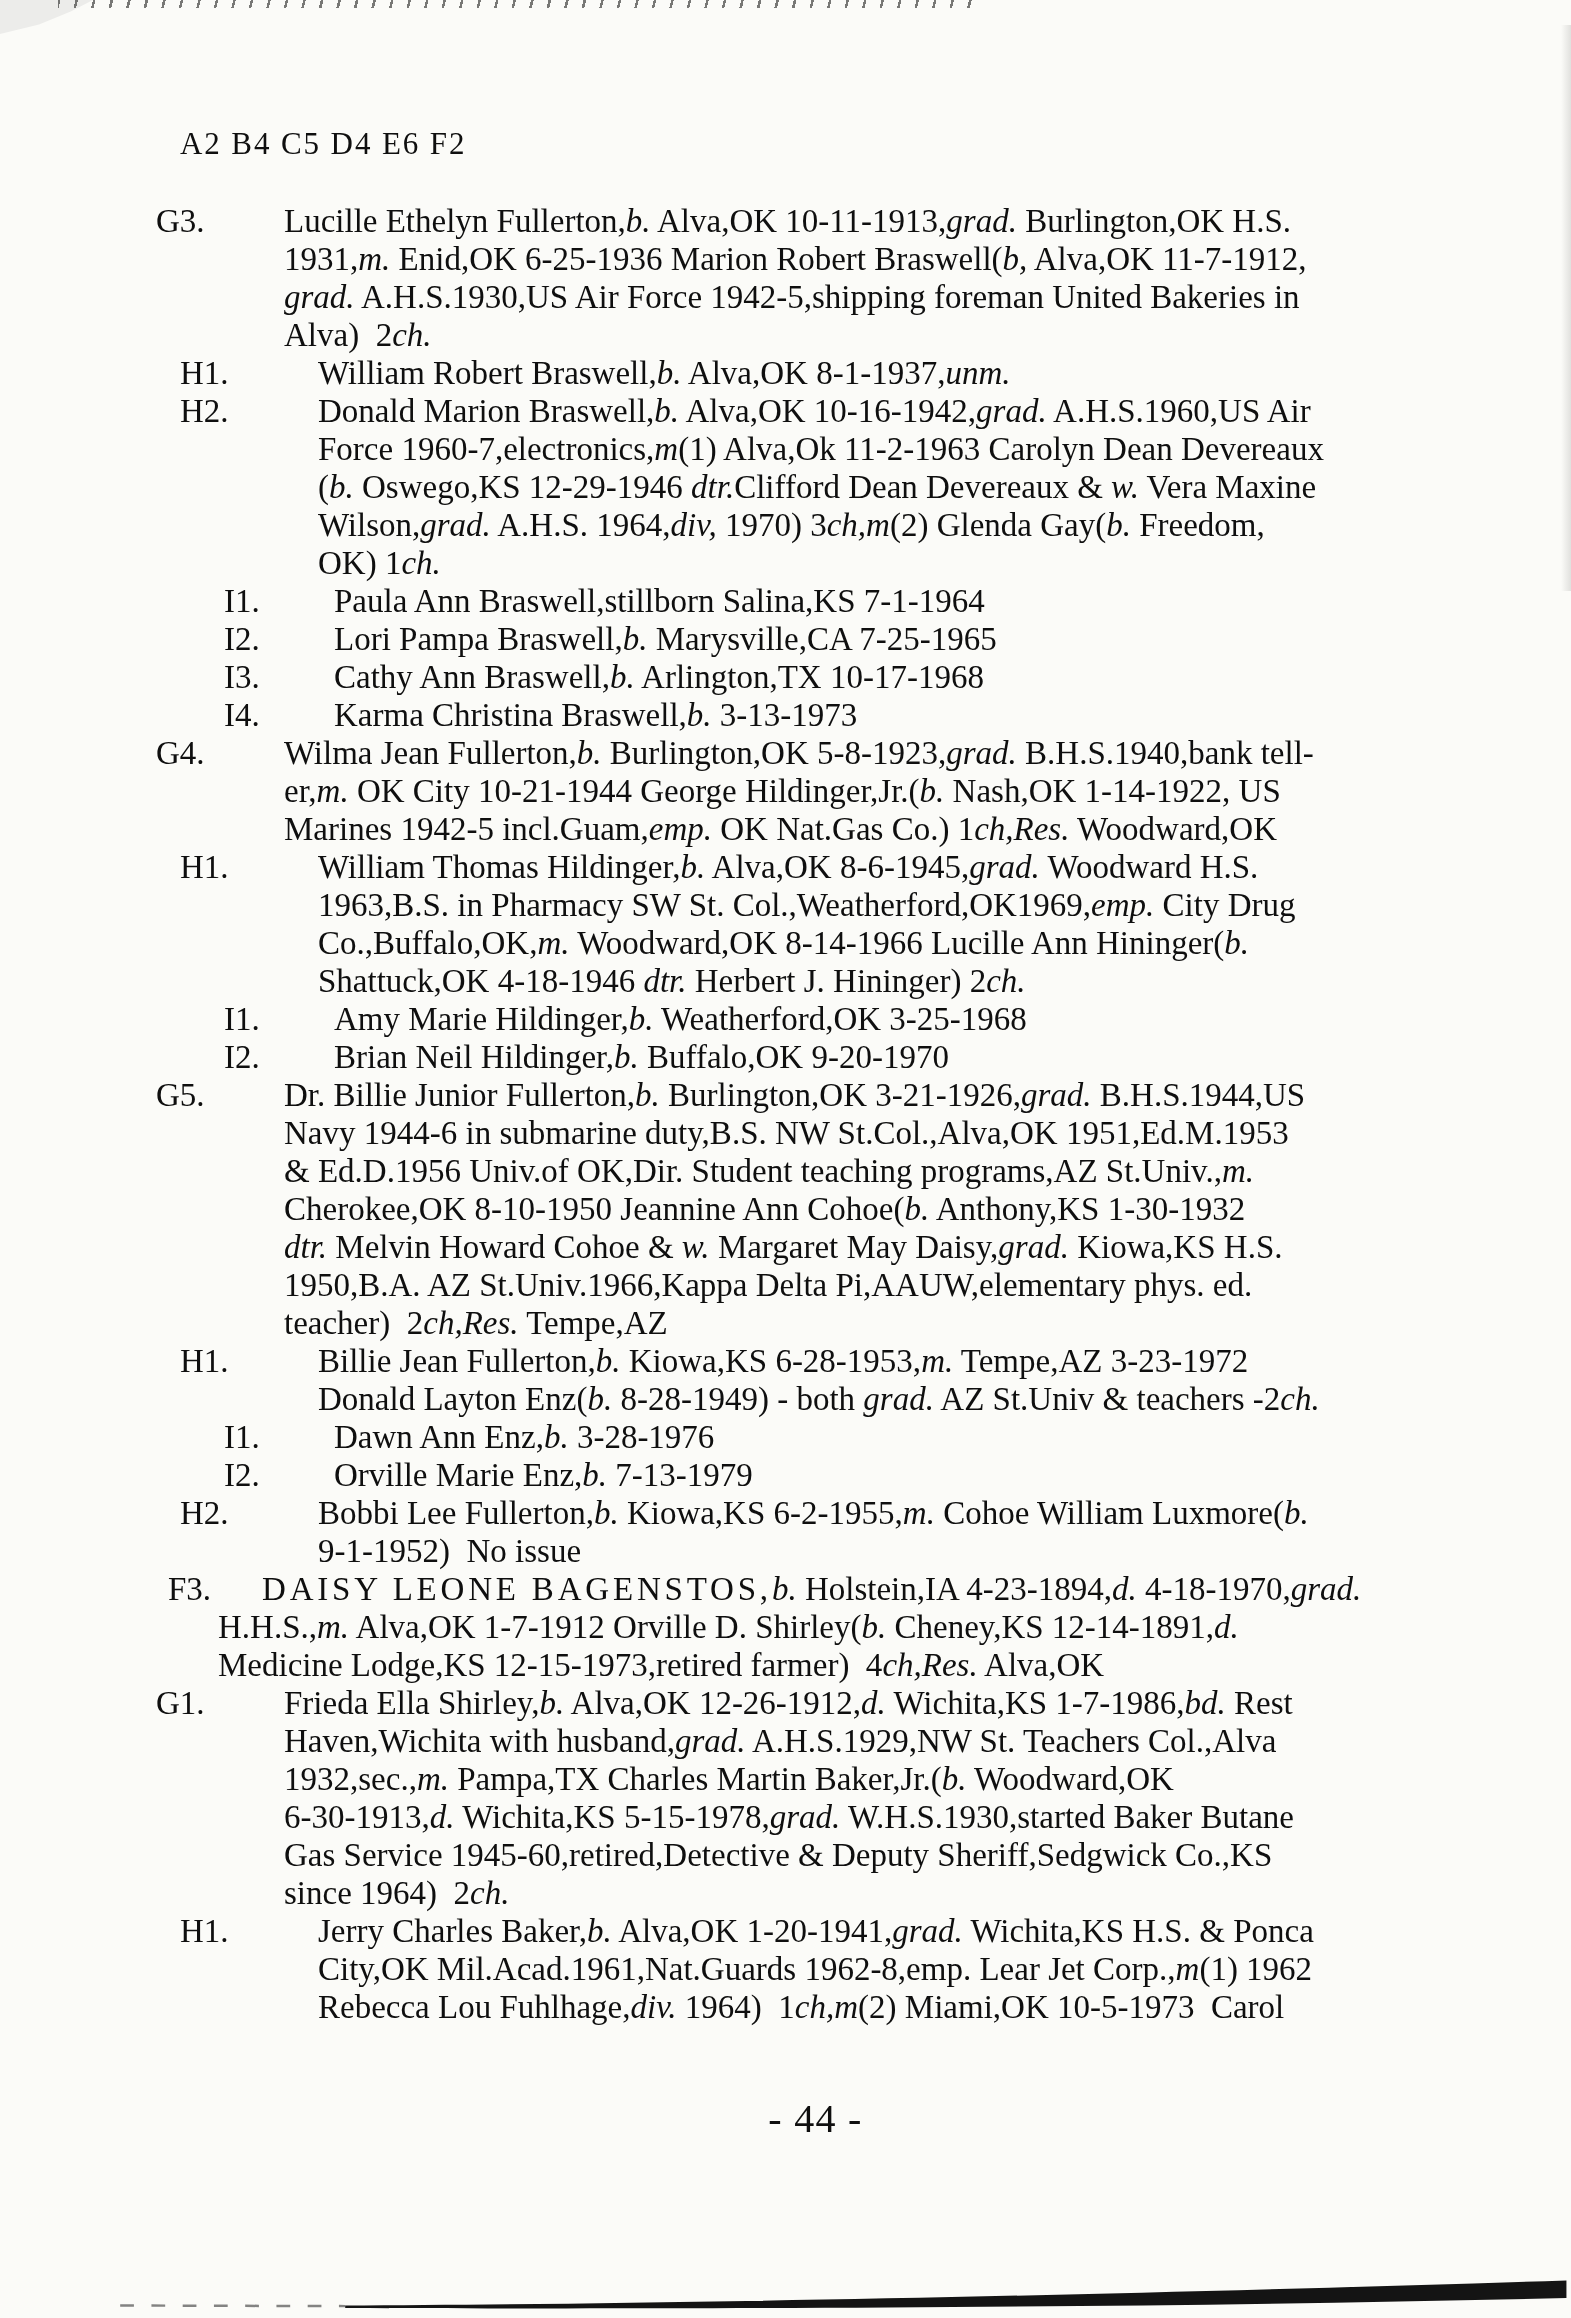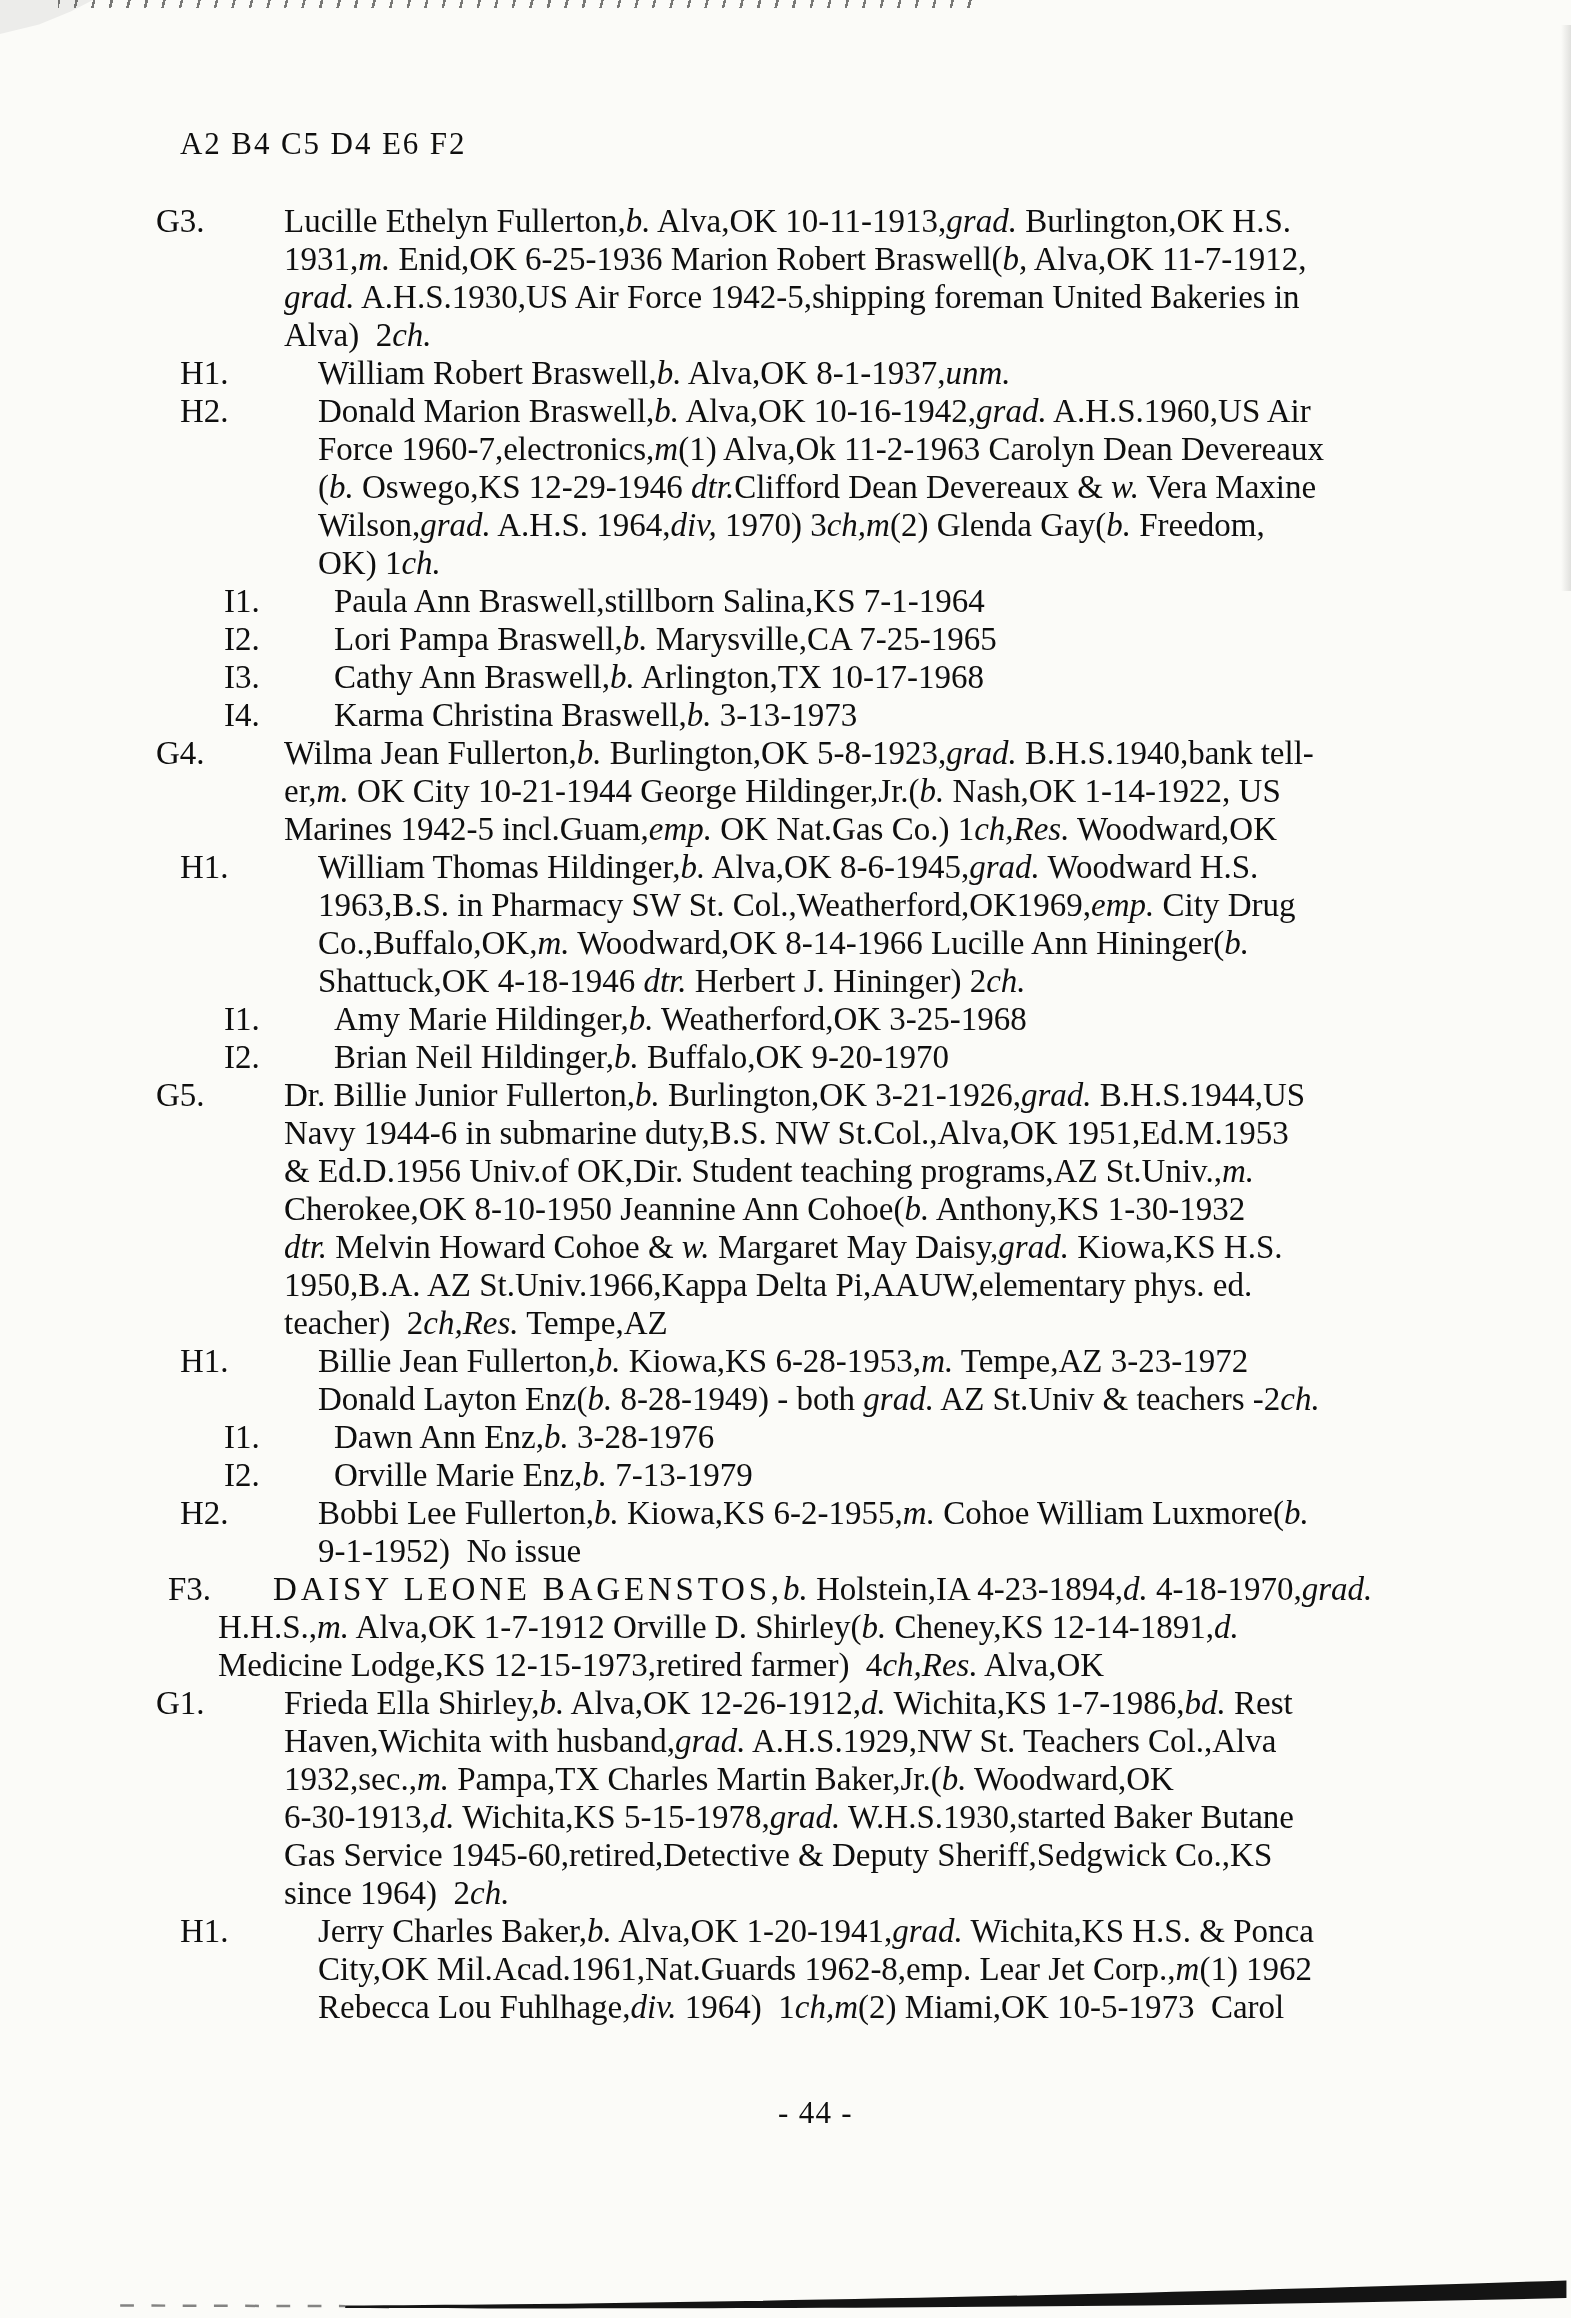--- a/index.html
+++ b/index.html
@@ -24,25 +24,25 @@
   .entry .lbl{display:inline-block;}
   .lv-F{margin-left:218px;text-indent:-25px;}
   .lv-F .lbl{width:69px;}
   .lv-G{margin-left:284px;text-indent:-64px;}
   .lv-G .lbl{width:64px;}
   .lv-H{margin-left:318px;text-indent:-69px;}
   .lv-H .lbl{width:69px;}
   .lv-I{margin-left:334px;text-indent:-55px;}
   .lv-I .lbl{width:55px;}
   .it{font-style:italic;}
-  .sp{letter-spacing:3.8px;margin-left:11px;}
+  .sp{letter-spacing:3.8px;}
   .page-number{
     position:absolute;left:0;right:0;top:2095px;
     text-align:center;text-indent:60px;
-    font-size:31px;letter-spacing:1.3px;
+    font-size:40px;letter-spacing:1.3px;
   }
   
   .art-top-left{
     position:absolute;left:0;top:0;width:93px;height:34px;
     background:#ececea;
     clip-path:polygon(0 0,100% 0,76% 34%,42% 72%,0 100%);
   }
   .art-top-zigzag{
     position:absolute;left:58px;top:0;width:923px;height:7.5px;
     background:repeating-linear-gradient(104deg,#4c4c4a 0 2.5px,transparent 2.5px 17px);

